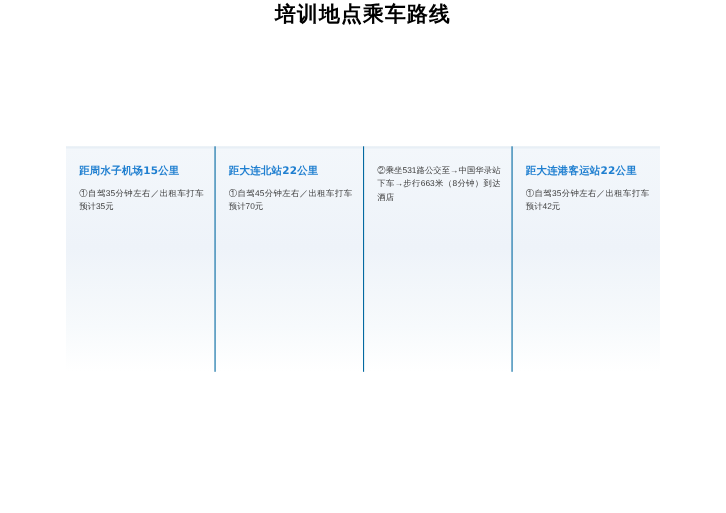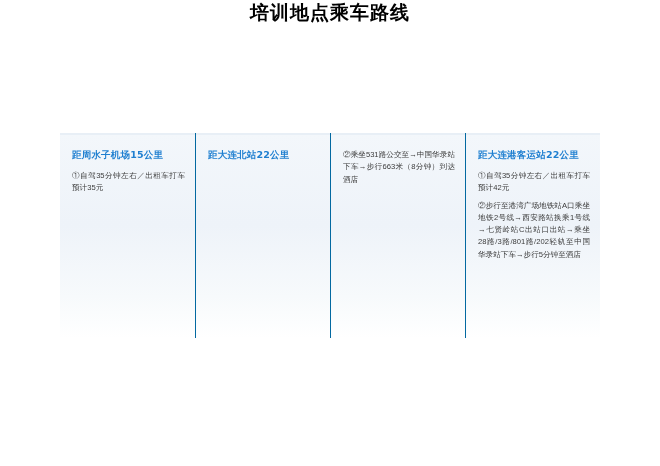--- a/index.html
+++ b/index.html
@@ -90,27 +90,27 @@
 
   <div class="cols">
 
     <div class="col">
       <div class="col-head">距周水子机场15公里</div>
       <div class="item">①自驾35分钟左右／出租车打车预计35元</div>
     </div>
 
     <div class="col">
       <div class="col-head">距大连北站22公里</div>
+      <div class="item">①自驾45分钟左右／出租车打车预计70元</div>
     </div>
 
     <div class="col">
       <div class="item">②乘坐531路公交至→中国华录站下车→步行663米（8分钟）到达酒店</div>
     </div>
 
     <div class="col">
       <div class="col-head">距大连港客运站22公里</div>
       <div class="item">①自驾35分钟左右／出租车打车预计42元</div>
-      <div class="item">②步行至港湾广场地铁站A口乘坐地铁2号线→西安路站换乘1号线→七贤岭站C出站口出站→乘坐28路/3路/801路/202轻轨至中国华录站下车→步行5分钟至酒店</div>
     </div>
 
   </div>
 
 </div>
 
 </body></html>

